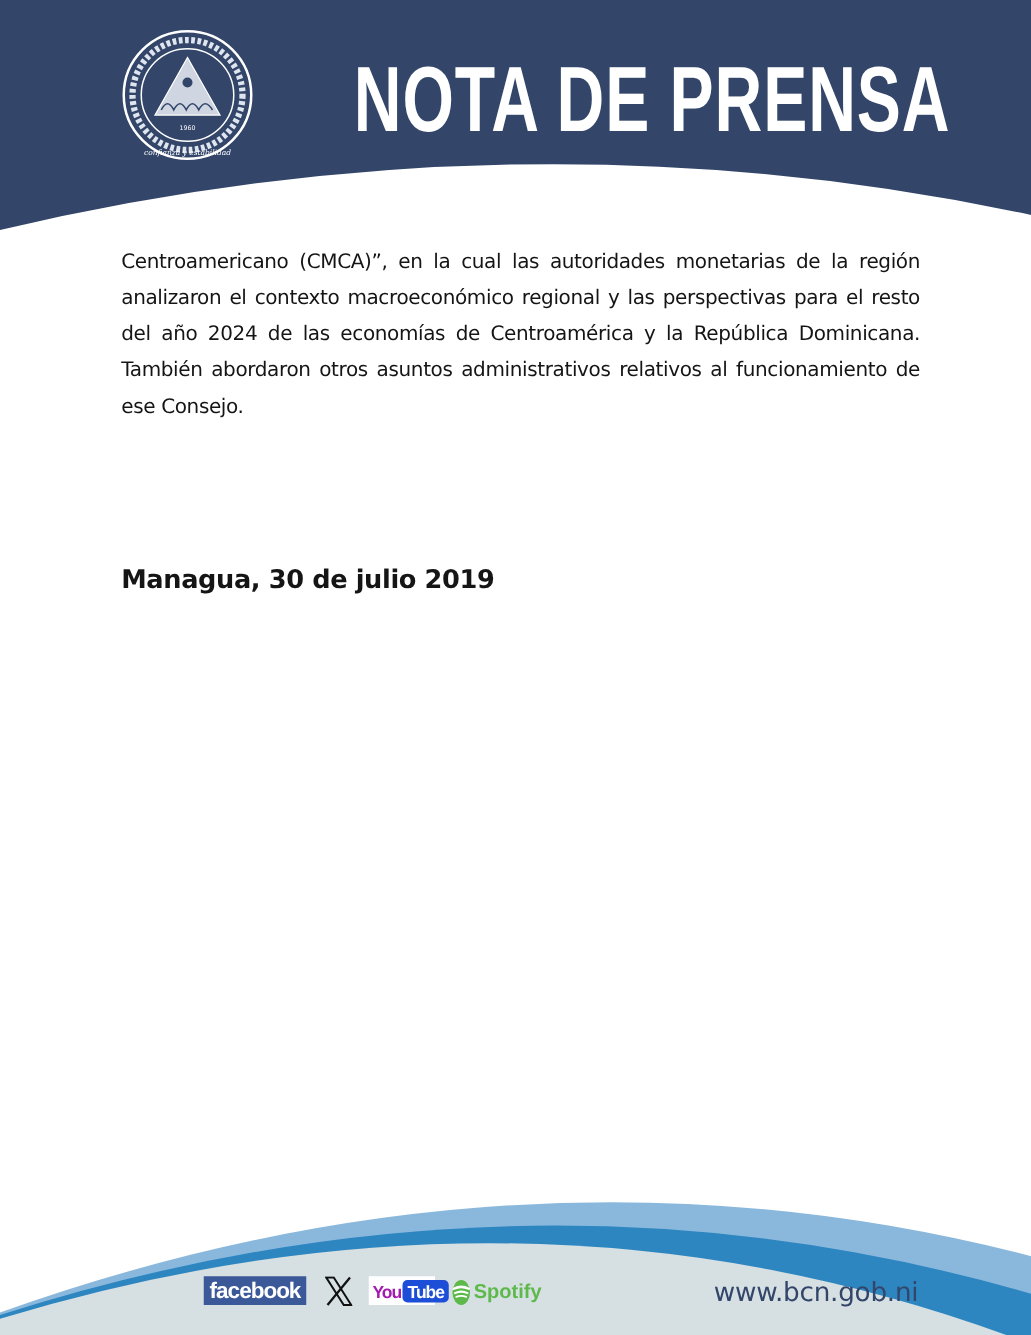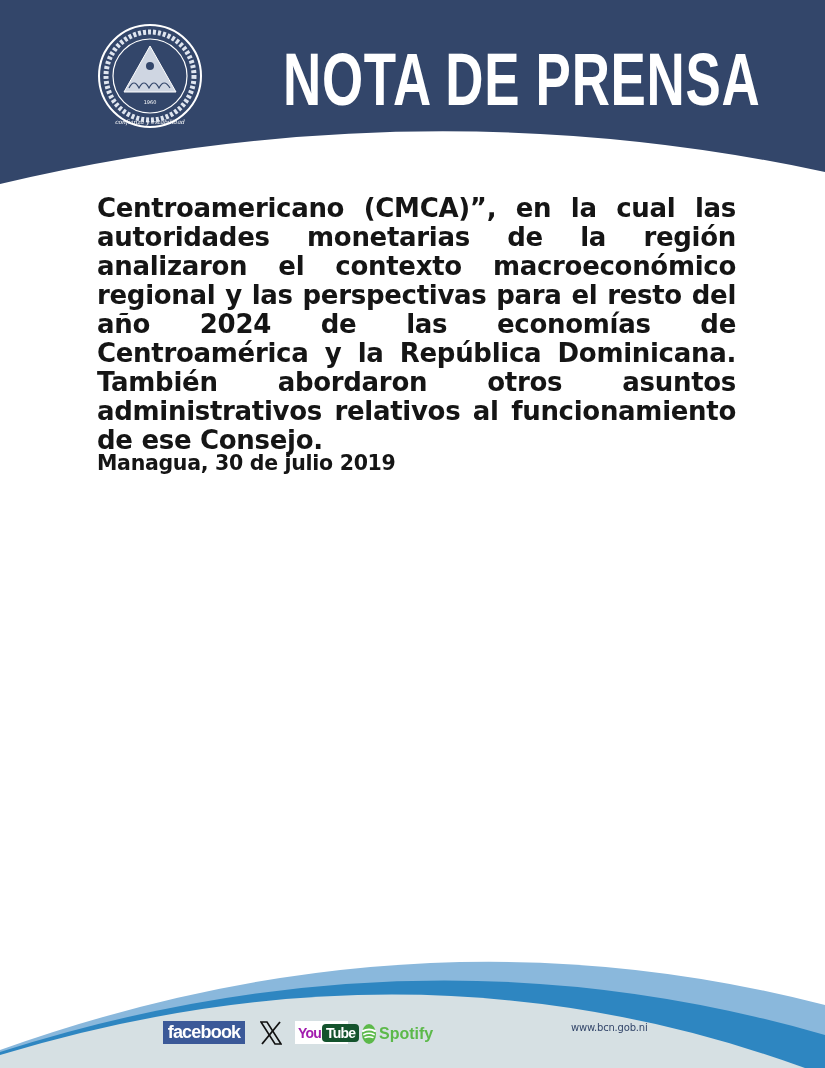--- a/index.html
+++ b/index.html
@@ -12,22 +12,22 @@
   .logo { position: absolute; left: 96px; top: 22px; width: 108px; height: 108px; }
   .title {
     position: absolute; left: 283px; top: 40px; width: 460px; height: 80px;
     color: #ffffff; font-family: "Liberation Sans", sans-serif; font-weight: bold;
     font-size: 74px; line-height: 80px; white-space: nowrap;
     transform-origin: left center; transform: scaleX(0.715);
     letter-spacing: 1px;
   }
   .body-text {
     position: absolute; left: 97px; top: 194px; width: 639px;
-    font-family: "DejaVu Sans", sans-serif; font-weight: bold;
-    font-size: 26px; line-height: 29px; color: #151515;
+    font-family: "DejaVu Sans", sans-serif; font-weight: normal;
+    font-size: 16px; line-height: 29px; color: #151515;
     text-align: justify; letter-spacing: -0.3px;
   }
   .date {
     position: absolute; left: 97px; top: 449px;
     font-family: "DejaVu Sans", sans-serif; font-weight: bold;
     font-size: 20.5px; line-height: 29px; color: #151515; letter-spacing: -0.3px;
   }
   .social { position: absolute; top: 1021px; height: 25px; display: flex; align-items: center; }
   .fb {
     left: 163px; width: 82px; height: 23px; background: #3b5998; color: #fff;
@@ -35,30 +35,30 @@
     justify-content: center; letter-spacing: -0.8px;
   }
   .xlogo { left: 260px; width: 22px; height: 24px; }
   .yt {
     left: 295px; width: 53px; height: 23px; background: #ffffff;
     font-family: "Liberation Sans", sans-serif; font-weight: bold; font-size: 14px;
     padding: 0 3px; box-sizing: border-box; letter-spacing: -0.8px;
   }
   .yt .you { color: #a21caf; }
   .yt .tube {
-    background: #14532d; color: #fff; border-radius: 4px; padding: 1px 4px; margin-left: 1px;
+    background: #1d4ed8; color: #fff; border-radius: 4px; padding: 1px 4px; margin-left: 1px;
   }
   .spot { left: 362px; width: 70px; color: #5cb94a; font-family: "Liberation Sans", sans-serif; font-weight: bold; font-size: 16px; }
   .spot .circle {
     width: 20px; height: 20px; border-radius: 50%; background: #5cb94a; margin-right: 3px;
     display: inline-flex; align-items: center; justify-content: center;
   }
   .url {
     position: absolute; left: 571px; top: 1022px; font-family: "DejaVu Sans", sans-serif;
-    font-size: 10px; color: #33466a; letter-spacing: -0.2px;
+    font-size: 21px; color: #33466a; letter-spacing: -0.2px;
   }
 </style>
 </head>
 <body>
 
 <svg class="bg-svg" width="825" height="1068" viewBox="0 0 825 1068">
 
   <path d="M0 0 H825 V172 Q420 85 0 184 Z" fill="#33466a"></path>
 
   <path d="M0 1050 Q420 900 825 1005 V1068 H0 Z" fill="#8ab8dc"></path>

